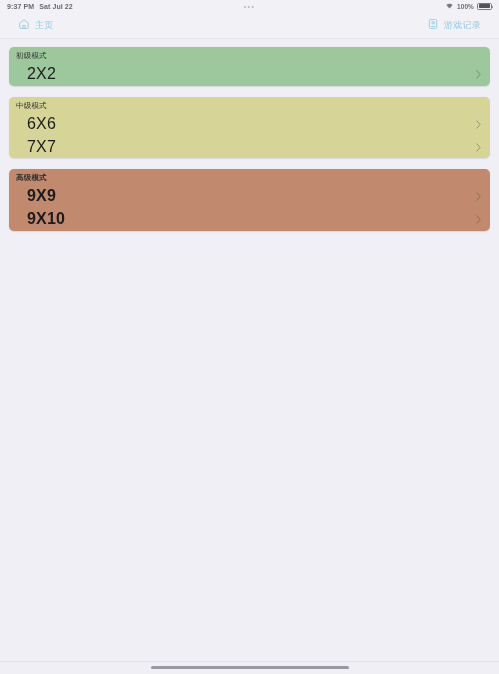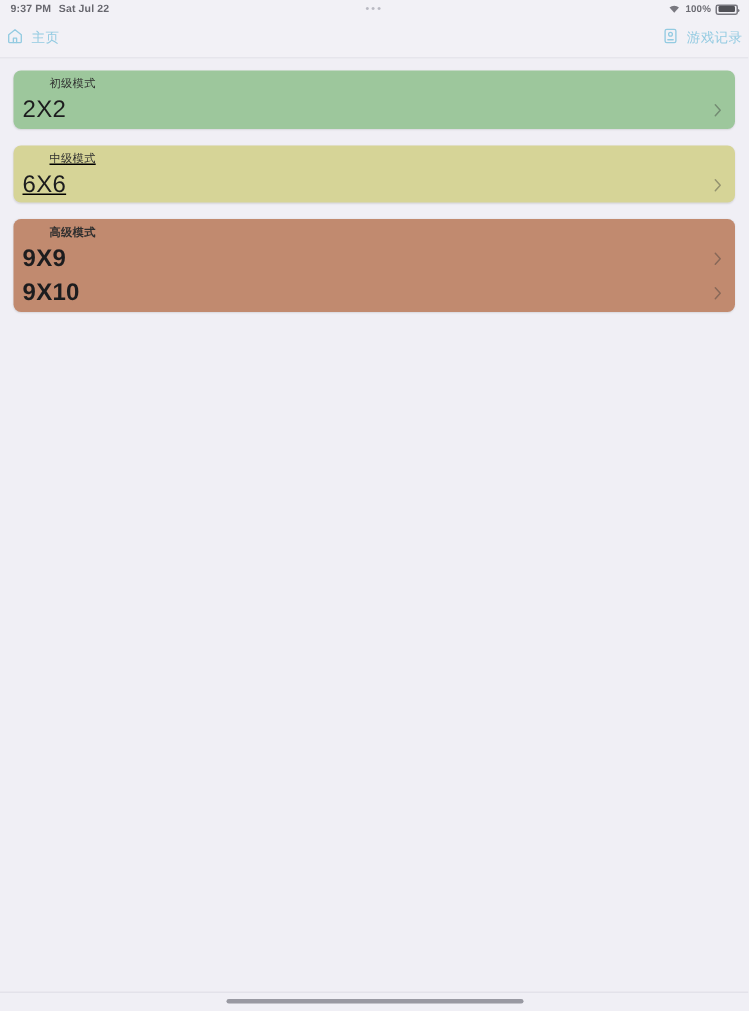--- a/index.html
+++ b/index.html
@@ -77,21 +77,21 @@
     border-radius: 0.8px;
   }
 
   
   .navbar {
     height: 27px;
     background: #f2f1f6;
     display: flex;
     align-items: center;
     justify-content: space-between;
-    padding: 0 4px;
+    padding: 0 18px;
     box-sizing: border-box;
     border-bottom: 0.5px solid #e6e5ec;
   }
   .nav-btn {
     display: flex;
     align-items: center;
     gap: 5px;
     color: #8cc8e0;
     font-size: 9px;
     cursor: pointer;
@@ -106,30 +106,30 @@
   .card {
     border-radius: 5px;
     overflow: hidden;
     margin-bottom: 11px;
     box-shadow: 0 0.5px 1.2px rgba(0,0,0,0.10);
     position: relative;
   }
   .card-header {
     font-size: 7.5px;
     color: #2f2f2f;
-    padding: 5px 0 3px 24px;
+    padding: 5px 0 3px 7px;
     letter-spacing: .2px;
     line-height: 1;
   }
   .rows { }
   .row {
     height: 23px;
     display: flex;
     align-items: center;
-    padding: 0 9px 0 6px;
+    padding: 0 9px 0 18px;
     box-sizing: border-box;
     cursor: pointer;
     position: relative;
   }
   .row-label {
     font-size: 16px;
     color: #1c1c1e;
     line-height: 1;
     letter-spacing: .2px;
   }
@@ -214,25 +214,33 @@
         <span class="row-label" data-bind="sections.0.rows.0.label">2X2</span>
         <span class="chev">
           <svg width="5" height="9" viewBox="0 0 6 11" fill="none" stroke="#3a3a3a" stroke-width="1.2" stroke-linecap="round" stroke-linejoin="round">
               <path d="M1 1 L5 5.5 L1 10"></path>
             </svg>
         </span>
       </div>
     </div>
   </div>
 
-  <div class="card" style="background: rgb(214, 212, 151); text-decoration: underline;">
+  <div class="card" style="background: rgb(214, 212, 151);">
     <div class="card-header" data-bind="sections.1.header">中级模式</div>
     <div class="rows">
       <div class="row">
         <span class="row-label" data-bind="sections.1.rows.1.label">6X6</span>
+        <span class="chev">
+          <svg width="5" height="9" viewBox="0 0 6 11" fill="none" stroke="#3a3a3a" stroke-width="1.2" stroke-linecap="round" stroke-linejoin="round">
+              <path d="M1 1 L5 5.5 L1 10"></path>
+            </svg>
+        </span>
+      </div>
+      <div class="row">
+        <span class="row-label" data-bind="sections.1.rows.2.label">7X7</span>
         <span class="chev">
           <svg width="5" height="9" viewBox="0 0 6 11" fill="none" stroke="#3a3a3a" stroke-width="1.2" stroke-linecap="round" stroke-linejoin="round">
               <path d="M1 1 L5 5.5 L1 10"></path>
             </svg>
         </span>
       </div>
     </div>
   </div>
 
   <div class="card" style="background: rgb(193, 138, 111); font-weight: bold;">

